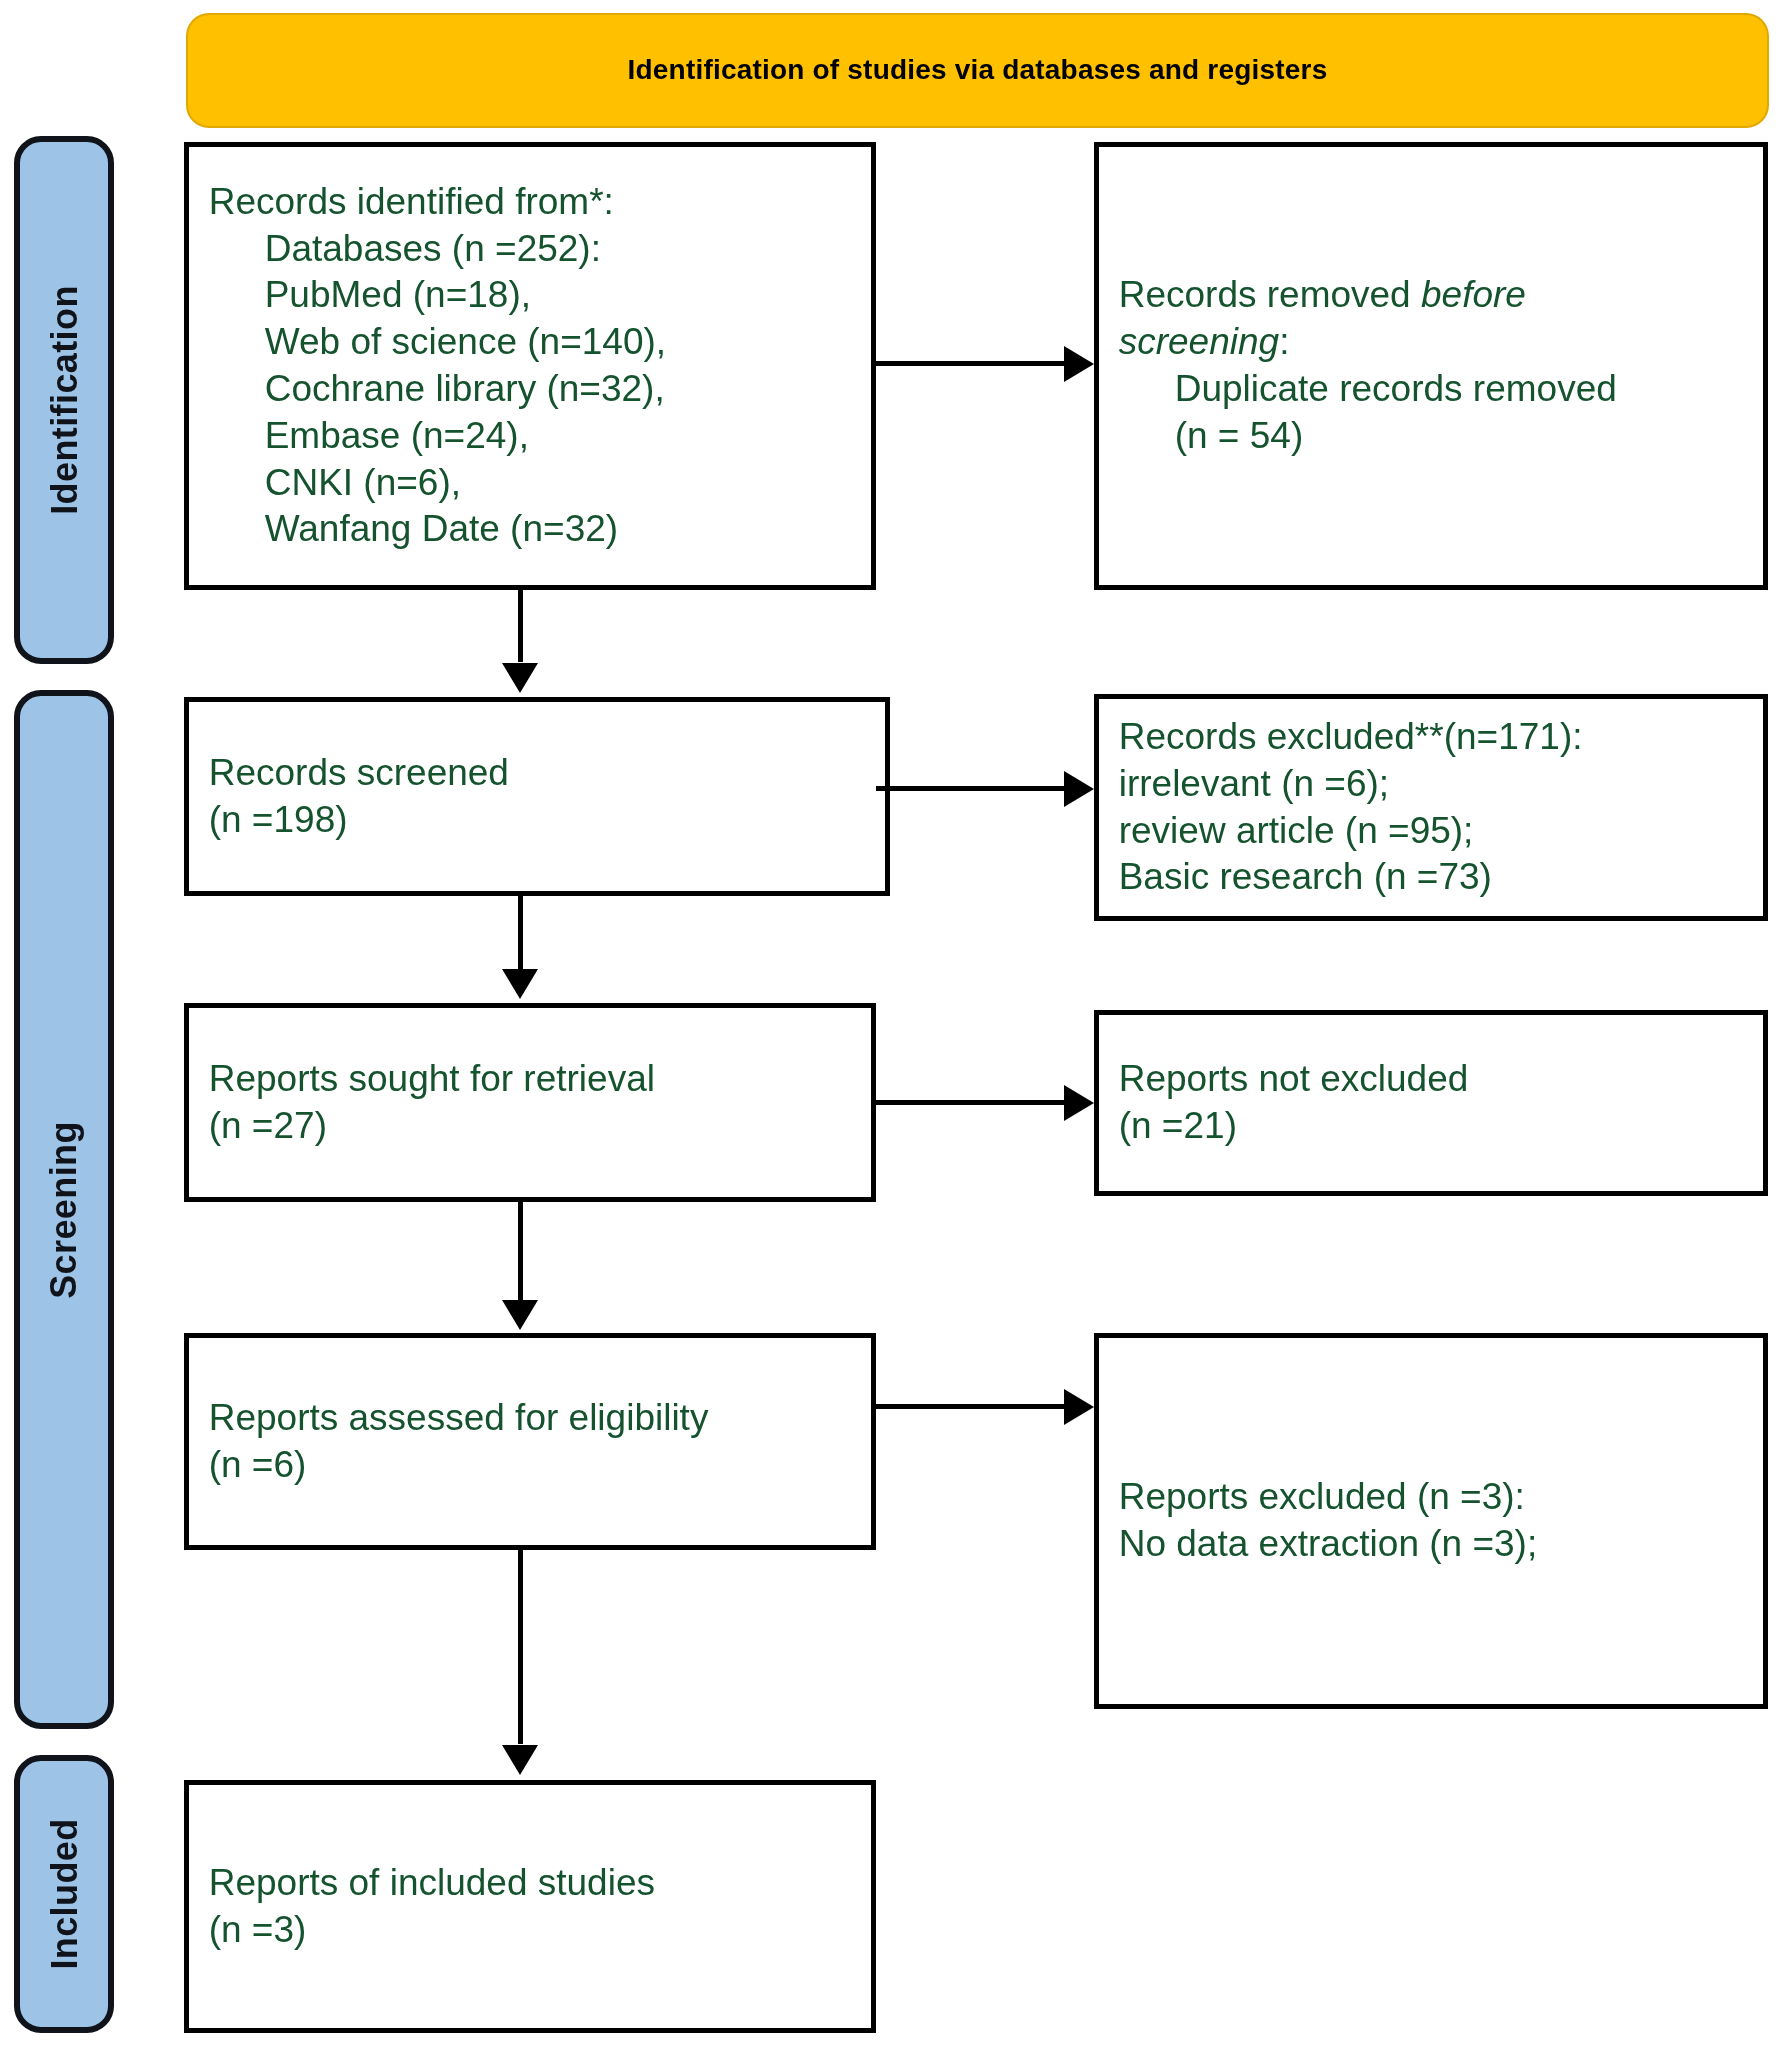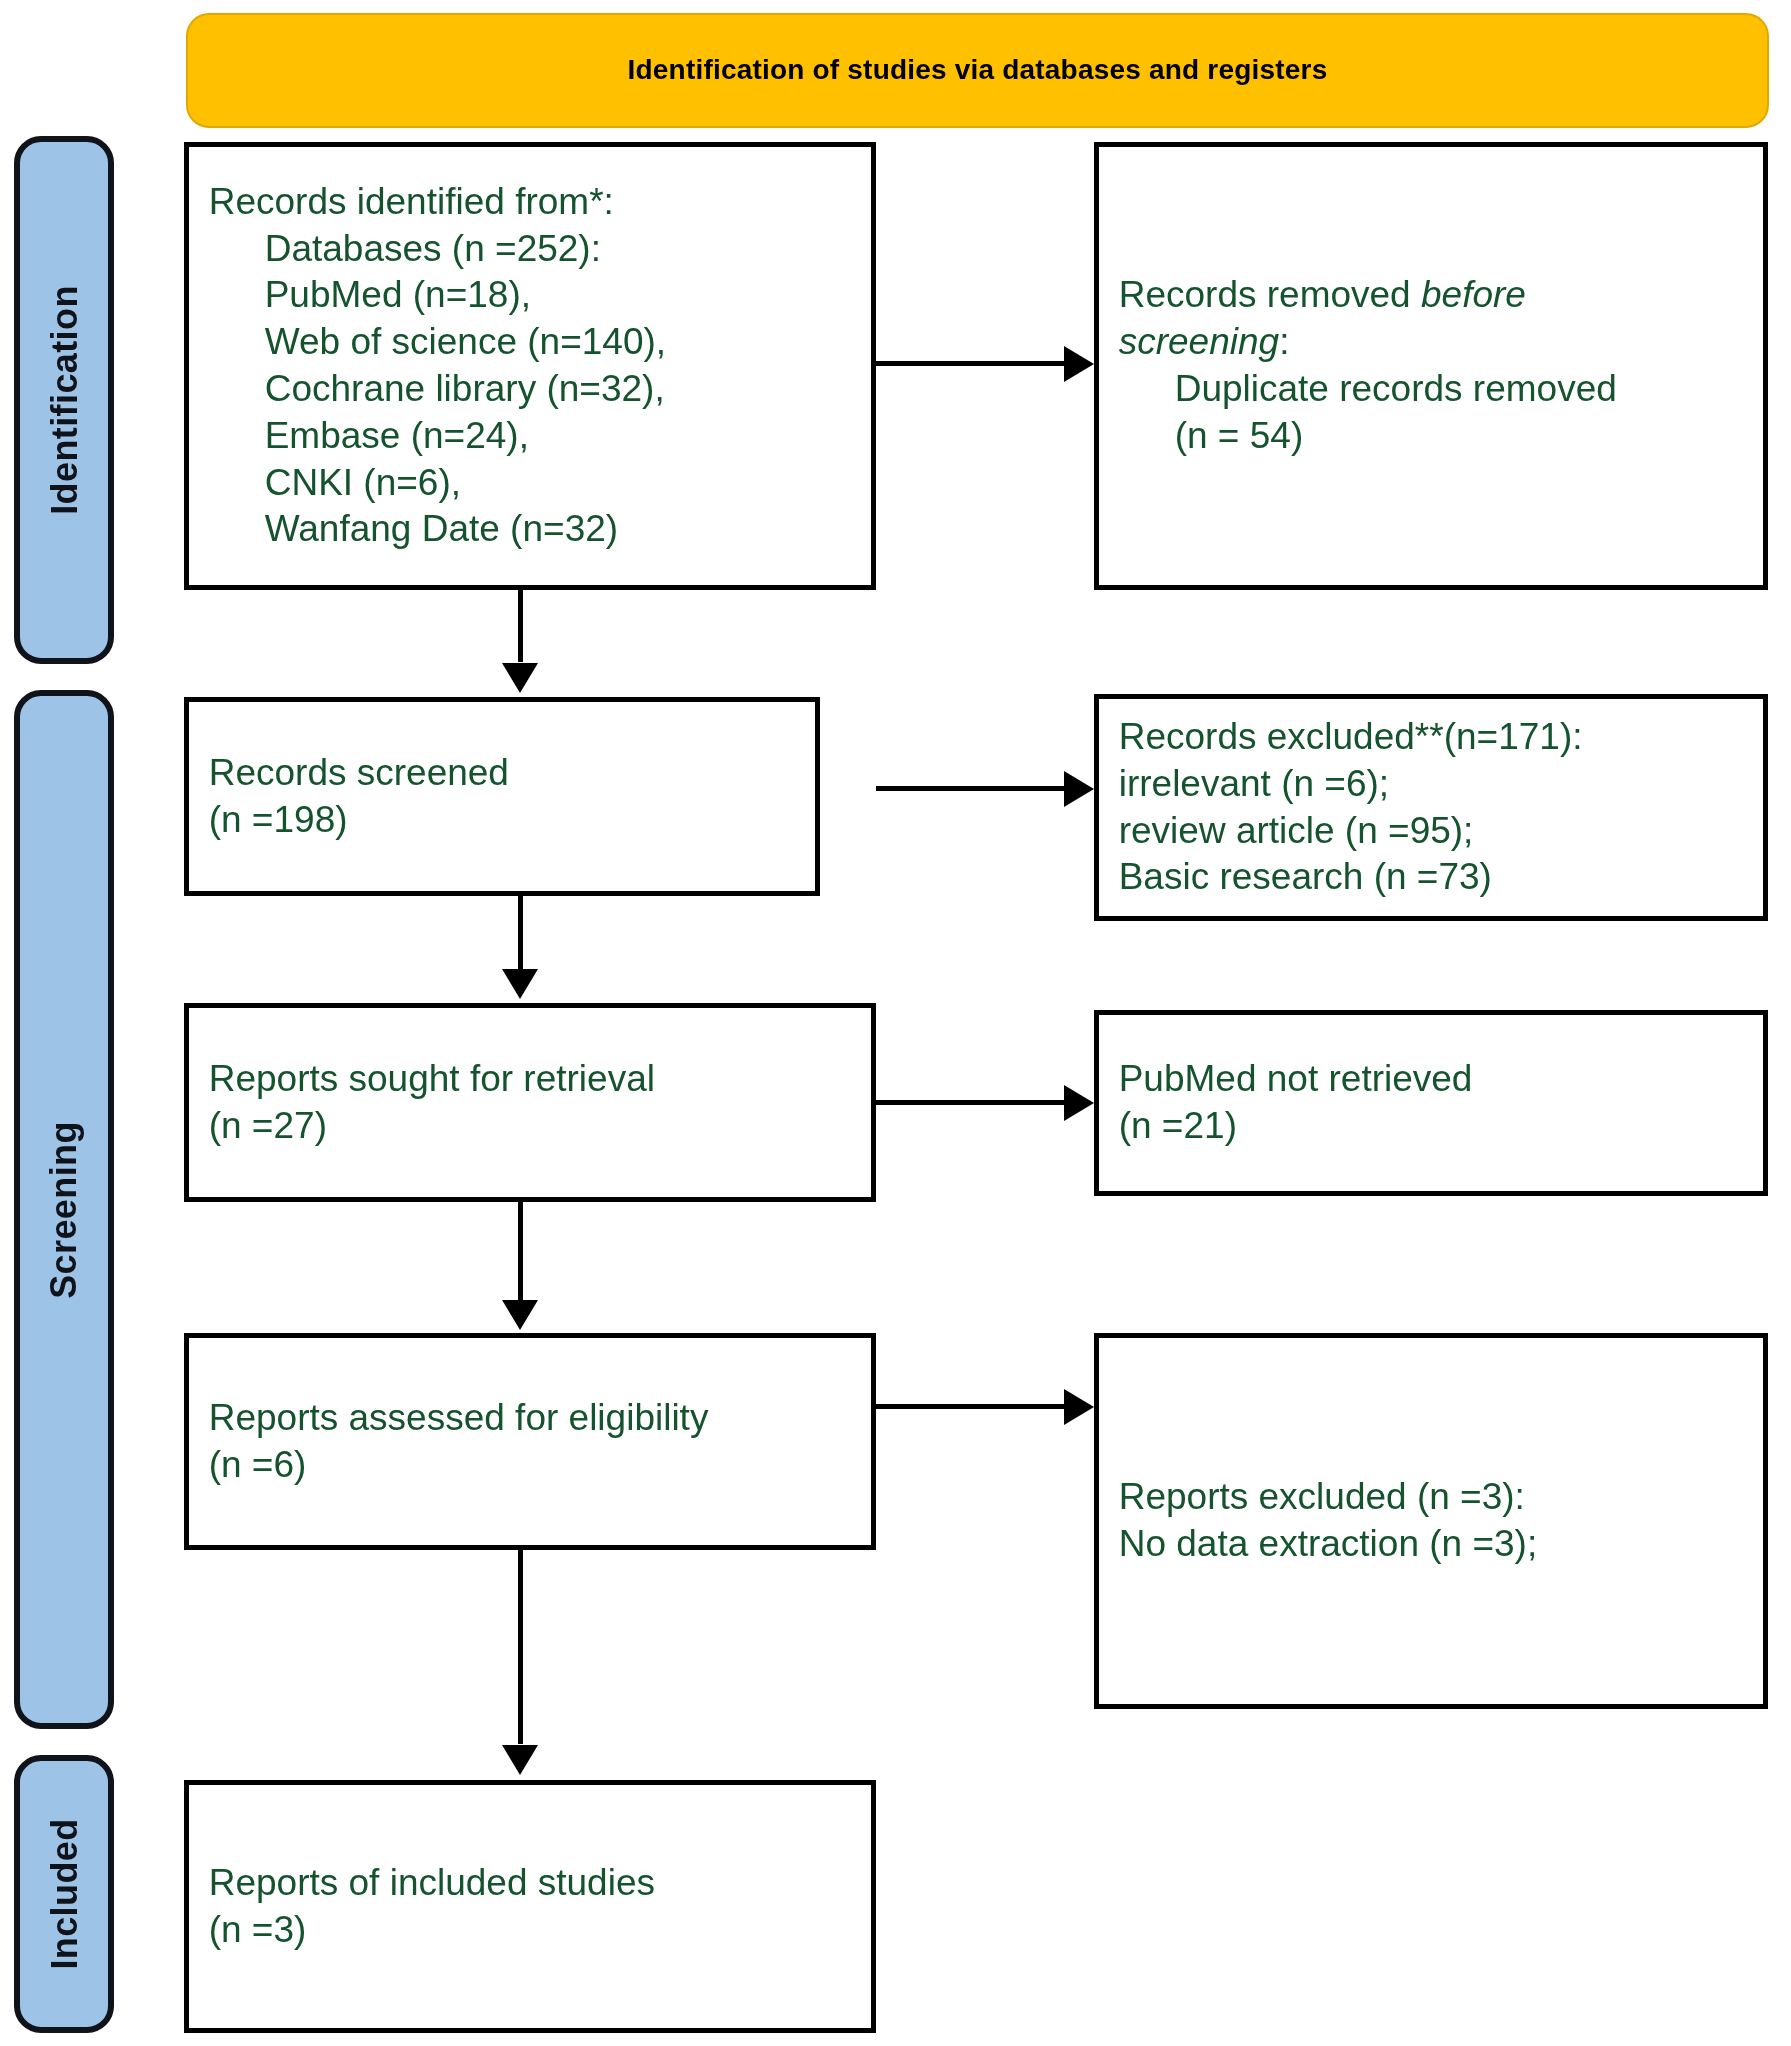--- a/index.html
+++ b/index.html
@@ -157,21 +157,21 @@
       <p class="indent">(n = 54)</p>
     </div>
   </div>
 
   <div class="hline" style="left:876px; top:361px; width:188px;"></div>
   <div class="arrow-right" style="left:1064px; top:346px;"></div>
 
   <div class="vline" style="left:518px; top:589px; height:73px;"></div>
   <div class="arrow-down" style="left:502px; top:663px;"></div>
 
-  <div class="box" style="left:184px; top:697px; width:636px; height:199px;">
+  <div class="box" style="left:184px; top:697px; width:706px; height:199px;">
     <div class="inner">
       <p>Records screened</p>
       <p>(n =198)</p>
     </div>
   </div>
 
   <div class="box" style="left:1094px; top:694px; width:674px; height:227px;">
     <div class="inner">
       <p>Records excluded**(n=171):</p>
       <p>irrelevant (n =6);</p>
@@ -188,21 +188,21 @@
 
   <div class="box" style="left:184px; top:1003px; width:692px; height:199px;">
     <div class="inner">
       <p>Reports sought for retrieval</p>
       <p>(n =27)</p>
     </div>
   </div>
 
   <div class="box" style="left:1094px; top:1010px; width:674px; height:186px;">
     <div class="inner">
-      <p>PubMed not retrieved</p>
+      <p>Reports not excluded</p>
       <p>(n =21)</p>
     </div>
   </div>
 
   <div class="hline" style="left:876px; top:1100px; width:188px;"></div>
   <div class="arrow-right" style="left:1064px; top:1085px;"></div>
 
   <div class="vline" style="left:518px; top:1202px; height:99px;"></div>
   <div class="arrow-down" style="left:502px; top:1300px;"></div>
 

